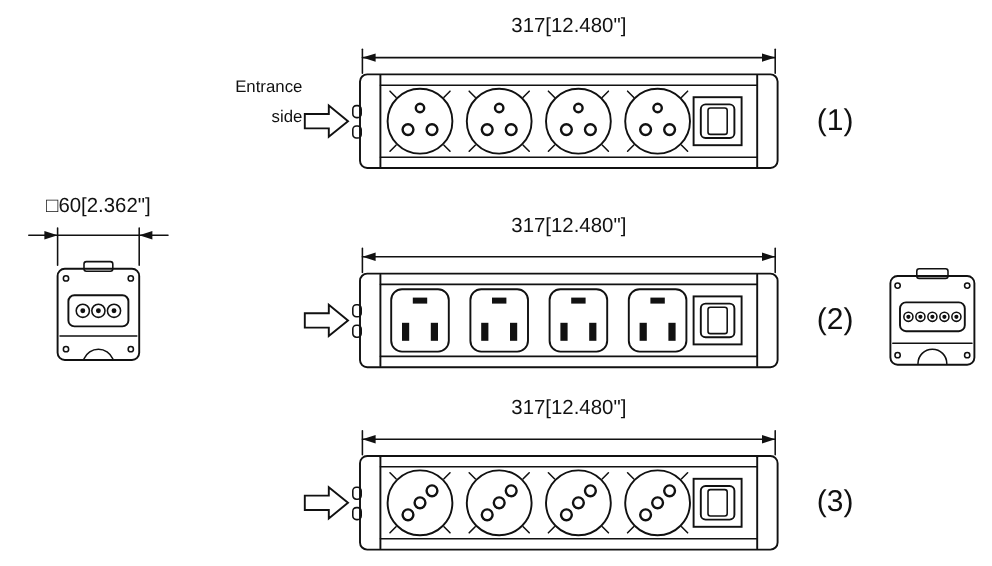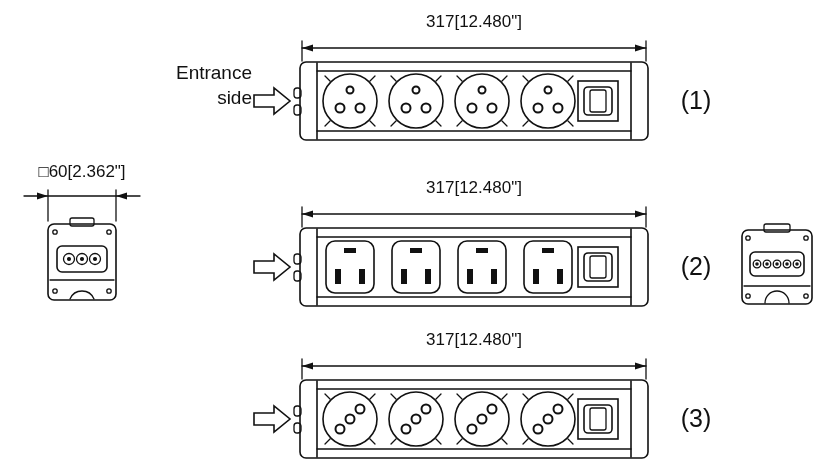--- a/index.html
+++ b/index.html
@@ -8,21 +8,21 @@
     font-family:"Liberation Sans", sans-serif;color:#111;overflow:hidden;
   }
   #stage svg{position:absolute;left:0;top:0;}
   .ln{fill:none;stroke:#111;stroke-width:1.6;stroke-linecap:round;}
   .ln2{fill:none;stroke:#111;stroke-width:1.3;stroke-linecap:round;}
   .fillslot{fill:#111;stroke:none;}
   .txt{position:absolute;white-space:pre;}
   .dim-text{font-size:17px;text-align:center;width:344px;}
   .side-dim-text{font-size:17px;text-align:center;width:140px;}
   .view-label{font-size:25px;text-align:center;width:64px;}
-  .entrance-label{font-size:19px;line-height:25px;text-align:right;width:156px;}
+  .entrance-label{font-size:14px;line-height:25px;text-align:right;width:156px;}
 </style>
 </head>
 <body>
 
 <div id="stage">
 
   <svg width="827" height="472" viewBox="0 0 827 472">
     <defs>
       <g id="strip-frame" class="ln">
         <rect x="0" y="0" width="348" height="78" rx="6"></rect>

